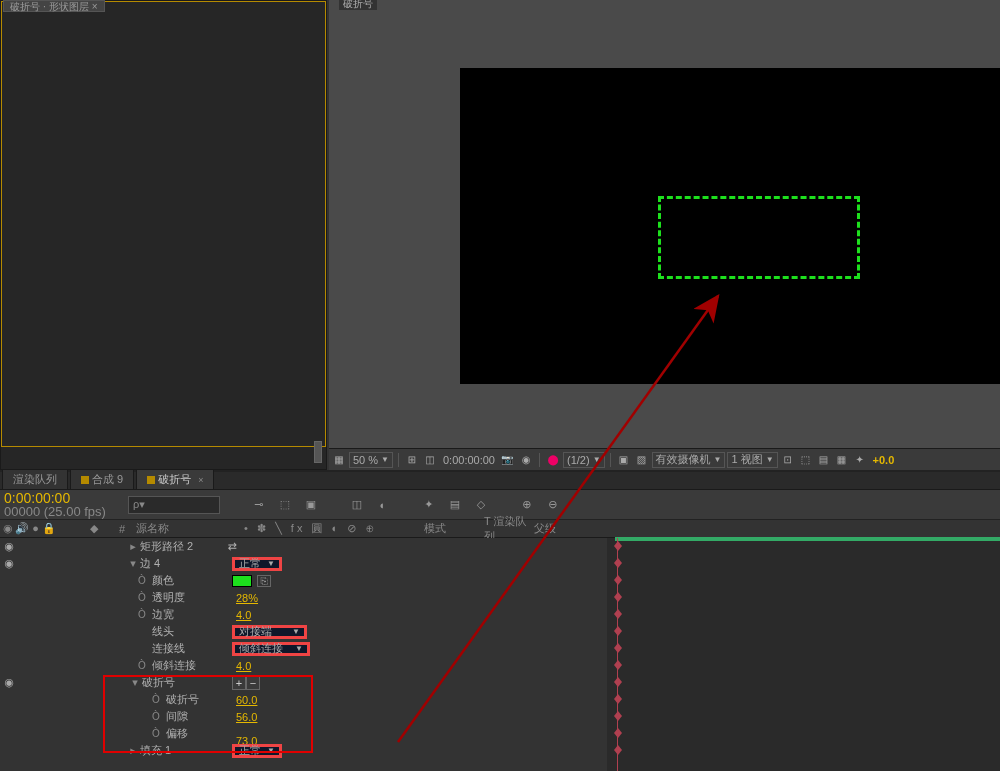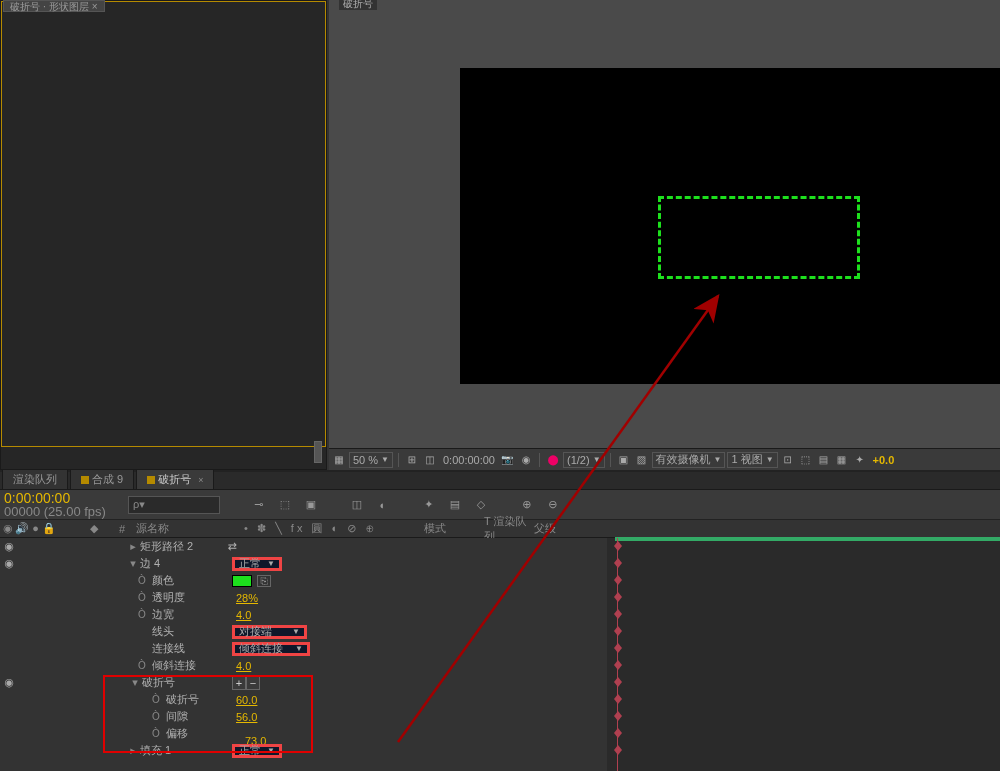--- a/index.html
+++ b/index.html
@@ -288,21 +288,21 @@
         <span class="pad" style="width:150px;"></span>
           <span class="stopwatch">Ò</span>
         <span class="label">间隙</span>
         <span style="position:absolute; left:232px;" class="val">56.0</span>
       </div>
 
       <div class="prop-row">
         <span class="pad" style="width:150px;"></span>
           <span class="stopwatch">Ò</span>
         <span class="label">偏移</span>
-        <span style="position:absolute; left:241px;margin-top:14px;" class="val">73.0</span>
+        <span style="position:absolute; left:232px;margin-top:14px;" class="val">73.0</span>
       </div>
 
       <div class="prop-row">
         <span class="eye"></span>
           <span class="pad" style="width:110px;"></span>
           <span class="tw">▸</span>
         <span class="label">填充 1</span>
         <span style="position:absolute; left:232px;">
           <span class="dd">
               <span>正常</span>

